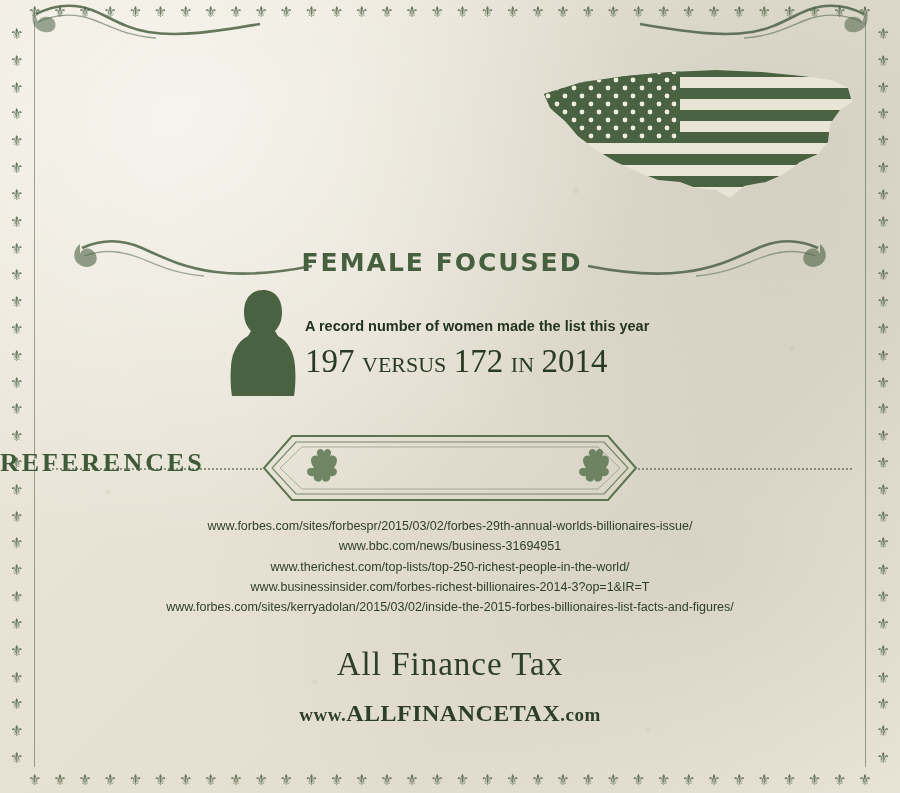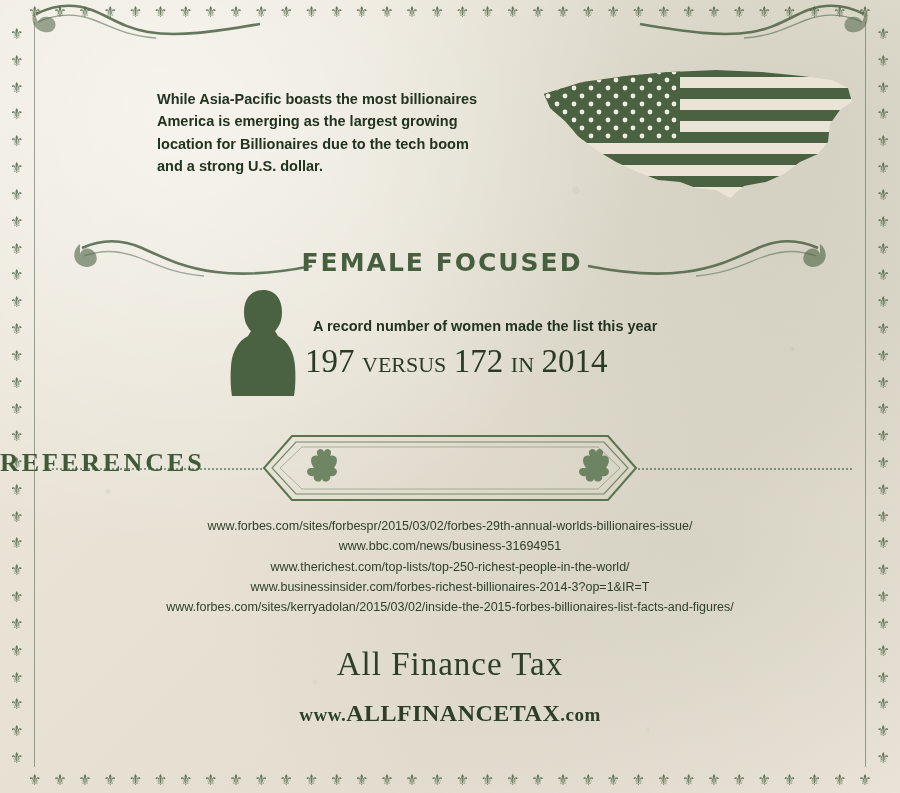--- a/index.html
+++ b/index.html
@@ -134,21 +134,20 @@
   }
 
   .female-line1 {
     position: absolute;
     left: 305px;
     top: 318px;
     color: #22331f;
     font-size: 14.5px;
     font-weight: bold;
     font-family: "Liberation Sans", sans-serif;
-    margin-left: 8px;
   }
   .female-line2 {
     position: absolute;
     left: 305px;
     top: 343px;
     color: #2a3b25;
     font-family: "Liberation Serif", serif;
     font-size: 30px;
     white-space: nowrap;
   }
@@ -367,21 +366,20 @@
     <path d="M8 12 C28 2 48 2 64 8 C80 14 96 26 120 30 C150 35 185 30 232 22" fill="none" stroke="#4c6245" stroke-width="2.6" opacity=".85"></path>
     <path d="M10 20 C32 10 50 12 66 18 C86 26 100 34 128 36" fill="none" stroke="#4c6245" stroke-width="1.4" opacity=".55"></path>
     <path d="M6 10 C2 18 6 28 16 30 C26 32 30 24 26 18 C22 13 12 14 10 20" fill="#4c6245" opacity=".55"></path>
   </svg>
   <svg class="swirl" style="right:28px; top:2px;" width="240" height="48" viewBox="0 0 240 48">
     <path d="M232 12 C212 2 192 2 176 8 C160 14 144 26 120 30 C90 35 55 30 8 22" fill="none" stroke="#4c6245" stroke-width="2.6" opacity=".85"></path>
     <path d="M230 20 C208 10 190 12 174 18 C154 26 140 34 112 36" fill="none" stroke="#4c6245" stroke-width="1.4" opacity=".55"></path>
     <path d="M234 10 C238 18 234 28 224 30 C214 32 210 24 214 18 C218 13 228 14 230 20" fill="#4c6245" opacity=".55"></path>
   </svg>
 
-  <div class="blurb">While Asia-Pacific boasts the most billionaires America is emerging as the largest growing location for Billionaires due to the tech boom and a strong U.S. dollar.</div>
 
   <svg id="flag-map" viewBox="0 0 340 170">
     <defs>
       <clipPath id="usaClip">
         <path d="M14,36 L52,24 L96,18 L140,14 L186,12 L232,14 L272,18 L302,22 L318,30
                  L322,44 L310,52 L300,66 L298,84 L288,96 L270,104 L254,116 L236,124
                  L214,128 L200,140 L186,132 L166,130 L150,124 L128,122 L108,114
                  L86,104 L66,92 L48,78 L34,62 L20,50 Z"></path>
       </clipPath>
     </defs>

